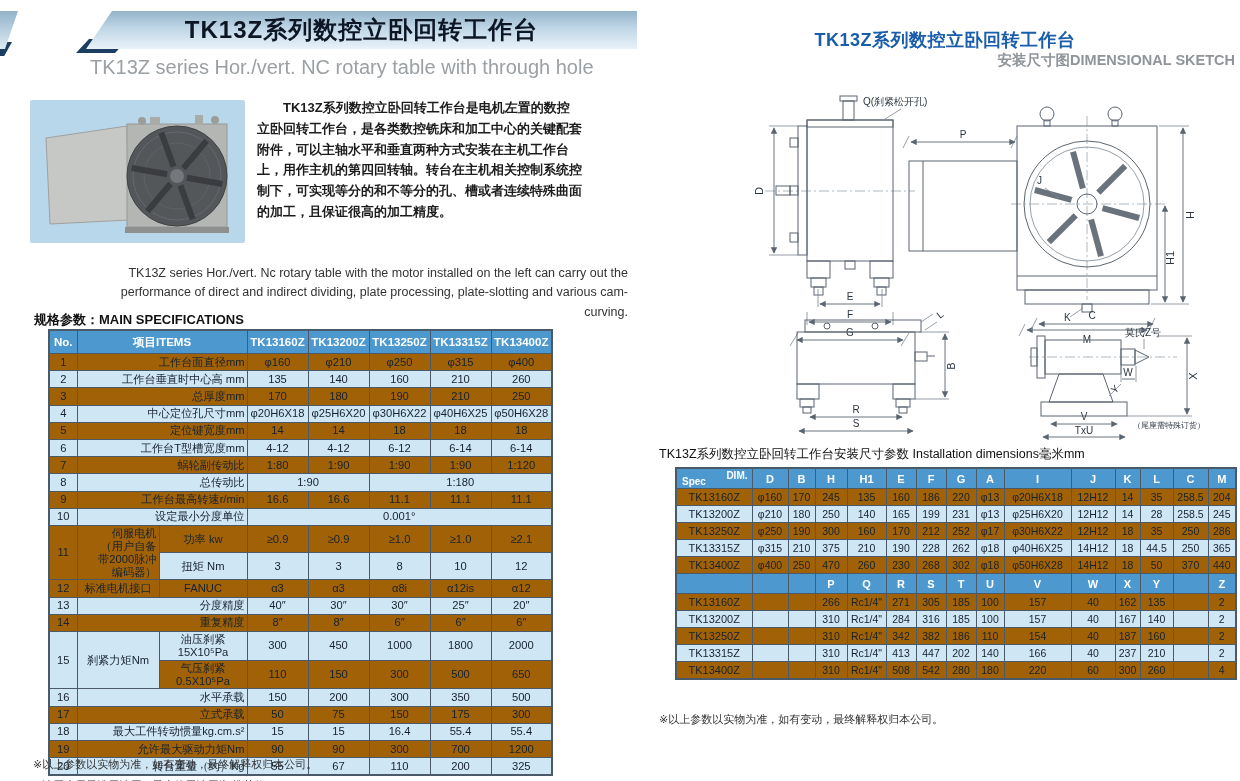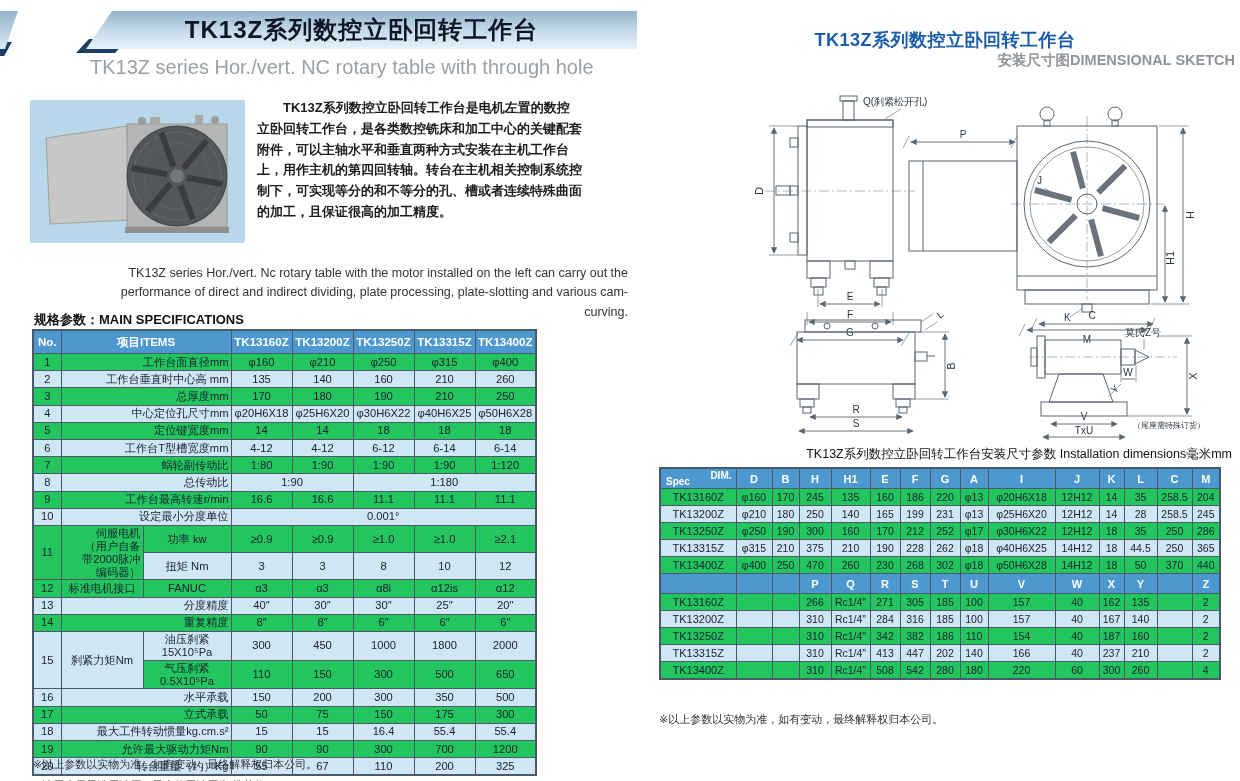--- a/index.html
+++ b/index.html
@@ -25,21 +25,21 @@
   .photo{position:absolute;left:30px;top:100px;width:215px;height:143px;}
   .photo svg{display:block;}
   .photo-bg{fill:var(--photo_bg);}
   .desc-cn{position:absolute;left:257px;top:98px;width:325px;margin:0;
            font-size:13px;line-height:1.6;text-indent:2em;color:#1c1c1c;font-weight:bold;}
   .desc-en{position:absolute;left:88px;top:248px;width:524px;margin:16px;
            font-size:12.5px;line-height:1.55;color:#333;text-indent:1.6em;text-align:right;}
   .spec-heading{position:absolute;left:34px;top:311px;font-size:13px;font-weight:bold;color:#111;}
 
   
-  table{border-collapse:collapse;position:absolute;background:#22c55e;table-layout:fixed;}
+  table{border-collapse:collapse;position:absolute;background:#a16207;table-layout:fixed;margin-left:16px;}
   td,th{border:1px solid var(--border_dark);text-align:center;vertical-align:middle;
         padding:1px 2px;color:#16222e;overflow:hidden;}
   tr.head th{background:var(--header_blue);color:#fff;font-weight:bold;}
   tr.shade td{background:var(--row_shade);}
   td.l{text-align:right;padding-left:16px;}
 
   .spec-table{left:32px;top:329px;width:504px;border:2px solid var(--border_dark);}
   .spec-table td{font-size:11.2px;height:14.2px;line-height:1.15;}
   .spec-table tr.head th{font-size:11.5px;height:20px;}
 
@@ -66,21 +66,21 @@
   .diagram text{font-size:11px;fill:#2b3640;}
   .diagram .sm{font-size:10px;}
   .diagram .xs{font-size:8px;}
   .ln{stroke:#5a6570;fill:none;stroke-width:1;}
   .cl{stroke:#9aa6b0;stroke-width:.8;stroke-dasharray:10 3 2 3;fill:none;}
   .ext{stroke:#7b8793;stroke-width:.8;fill:none;}
   .dim{stroke:#5a6570;stroke-width:.9;fill:none;}
   .slot{stroke:#6a737c;stroke-width:6;}
   .pslot{stroke:#3a3c3f;stroke-width:6;}
   .install-title-row{position:absolute;left:659px;top:446px;width:573px;display:flex;
-                     justify-content:flex-end;font-size:12.5px;color:#111;}
+                     justify-content:flex-start;font-size:12.5px;color:#111;}
 </style>
 </head>
 <body>
 
 <div class="page">
 
   <div class="banner-sliver"></div>
   <div class="banner-sliver-dark"></div>
   <div class="banner-dark"></div>
   <div class="banner">

